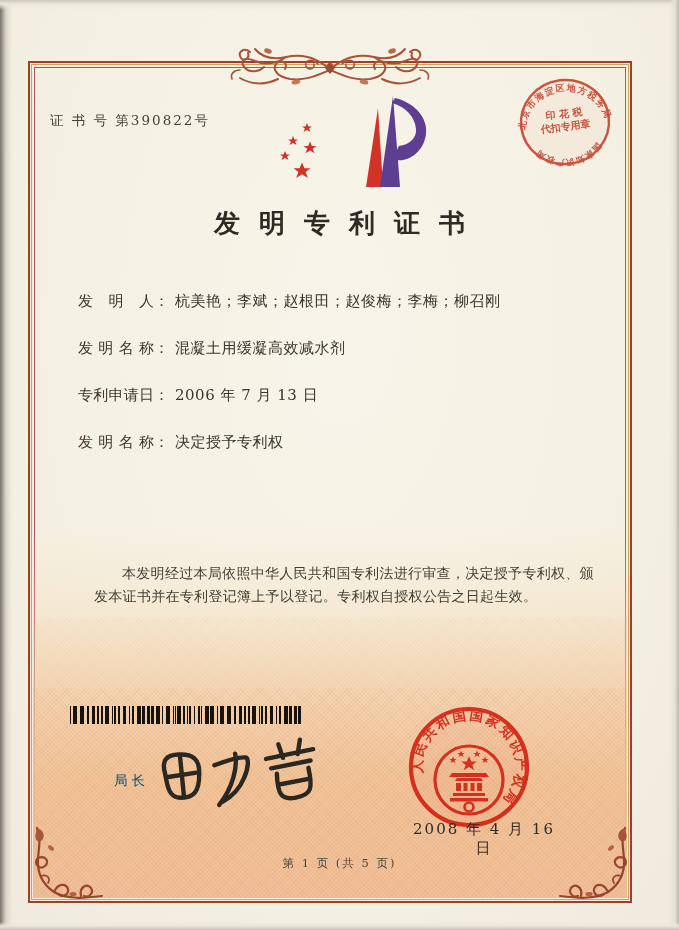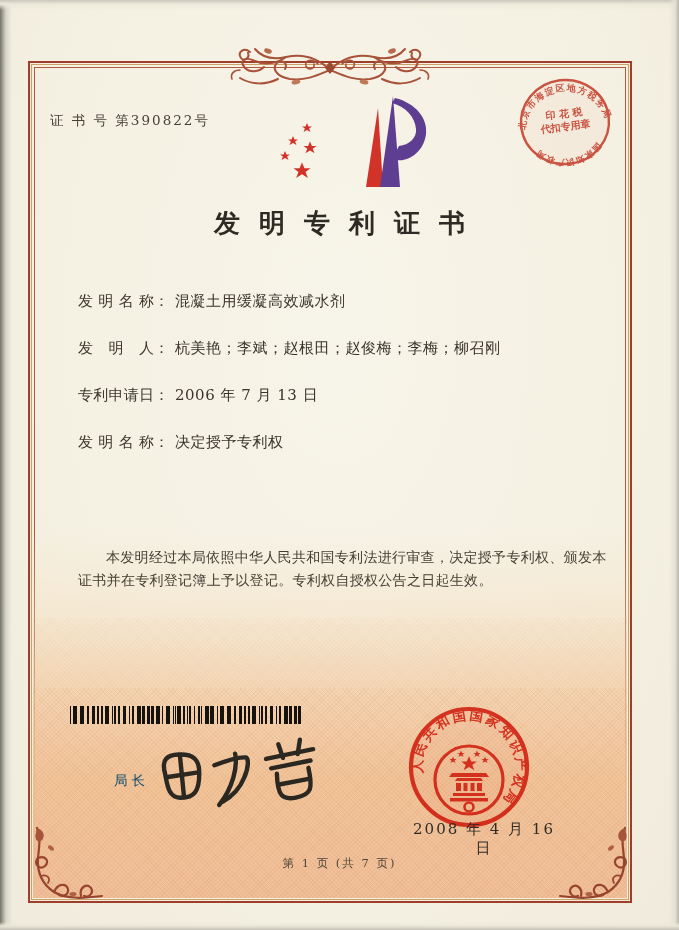--- a/index.html
+++ b/index.html
@@ -49,21 +49,21 @@
   .title{position:absolute;left:0;right:0;top:206px;text-align:center;}
   .title span{font-size:26px;font-weight:bold;letter-spacing:19px;margin-right:-19px;color:#2e2a24;}
 
   .fields{position:absolute;left:78px;top:292px;width:540px;}
   .frow{height:23px;margin-bottom:24px;font-size:15px;white-space:nowrap;color:#3d372f;}
   .flabel{display:inline-block;width:76px;text-align:justify;text-align-last:justify;vertical-align:top;}
   .fcolon{display:inline-block;margin:0 6px 0 0;}
   .fvalue{letter-spacing:.5px;color:#3a342c;}
 
   .paras{position:absolute;left:78px;top:546px;width:532px;}
-  .paras p{margin:0;text-indent:2em;font-size:14px;line-height:23px;color:#443d33;
+  .paras p{margin:16px;text-indent:2em;font-size:14px;line-height:23px;color:#443d33;
     letter-spacing:.3px;}
 
   .barcode{position:absolute;left:70px;top:706px;width:327px;height:18px;display:flex;align-items:stretch;}
   .barcode .bar{display:block;background:#16130f;height:100%;flex:0 0 auto;}
 
   .signer-label{position:absolute;left:114px;top:772px;font-size:13.5px;letter-spacing:4px;color:#0c4a6e;}
   .signature{position:absolute;left:156px;top:740px;transform:rotate(-3deg);}
   .sr-only{position:absolute;width:1px;height:1px;overflow:hidden;clip:rect(0 0 0 0);white-space:nowrap;}
 
   .seal{position:absolute;left:406px;top:704px;mix-blend-mode:multiply;opacity:.95;}
@@ -162,22 +162,22 @@
   <text font-size="8.5" fill="#cf4939" letter-spacing="1" font-weight="bold">
     <textPath href="#taxbot" startOffset="50%" text-anchor="middle">国家知识产权局</textPath>
   </text>
   <text x="50" y="43" font-size="10" fill="#cf4939" text-anchor="middle" font-weight="bold">印 花 税</text>
   <text x="50" y="56" font-size="10" fill="#cf4939" text-anchor="middle" font-weight="bold">代扣专用章</text>
 </svg>
 
 <div class="title"><span>发明专利证书</span></div>
 
 <div class="fields">
+    <div class="frow"><span class="flabel">发明人</span><span class="fcolon">：</span><span class="fvalue">杭美艳；李斌；赵根田；赵俊梅；李梅；柳召刚</span></div>
     <div class="frow"><span class="flabel">发明名称</span><span class="fcolon">：</span><span class="fvalue">混凝土用缓凝高效减水剂</span></div>
-    <div class="frow"><span class="flabel">发明人</span><span class="fcolon">：</span><span class="fvalue">杭美艳；李斌；赵根田；赵俊梅；李梅；柳召刚</span></div>
     <div class="frow"><span class="flabel">专利申请日</span><span class="fcolon">：</span><span class="fvalue">2006 年 7 月 13 日</span></div>
     <div class="frow"><span class="flabel">发明名称</span><span class="fcolon">：</span><span class="fvalue">决定授予专利权</span></div>
   </div>
 
 <div class="paras">
     <p>本发明经过本局依照中华人民共和国专利法进行审查，决定授予专利权、颁发本证书并在专利登记簿上予以登记。专利权自授权公告之日起生效。</p>
   </div>
 
 <div class="barcode">
     <span class="bar" style="width: 1px; margin-right: 2px;"></span>
@@ -272,13 +272,13 @@
     <rect x="1.5" y="3" width="4" height="8"></rect>
     <rect x="8" y="3" width="5" height="8"></rect>
     <rect x="-16" y="13" width="32" height="3"></rect>
     <rect x="-19" y="18" width="38" height="3.5"></rect>
     <circle cy="27" r="4.5" fill="none" stroke="#e03426" stroke-width="2.6"></circle>
   </g>
 </svg>
 
 <div class="issue-date">2008 年 4 月 16 日</div>
 
-<div class="footer">第 1 页 (共 7 页)</div>
+<div class="footer">第 1 页 (共 5 页)</div>
 
 </body></html>

